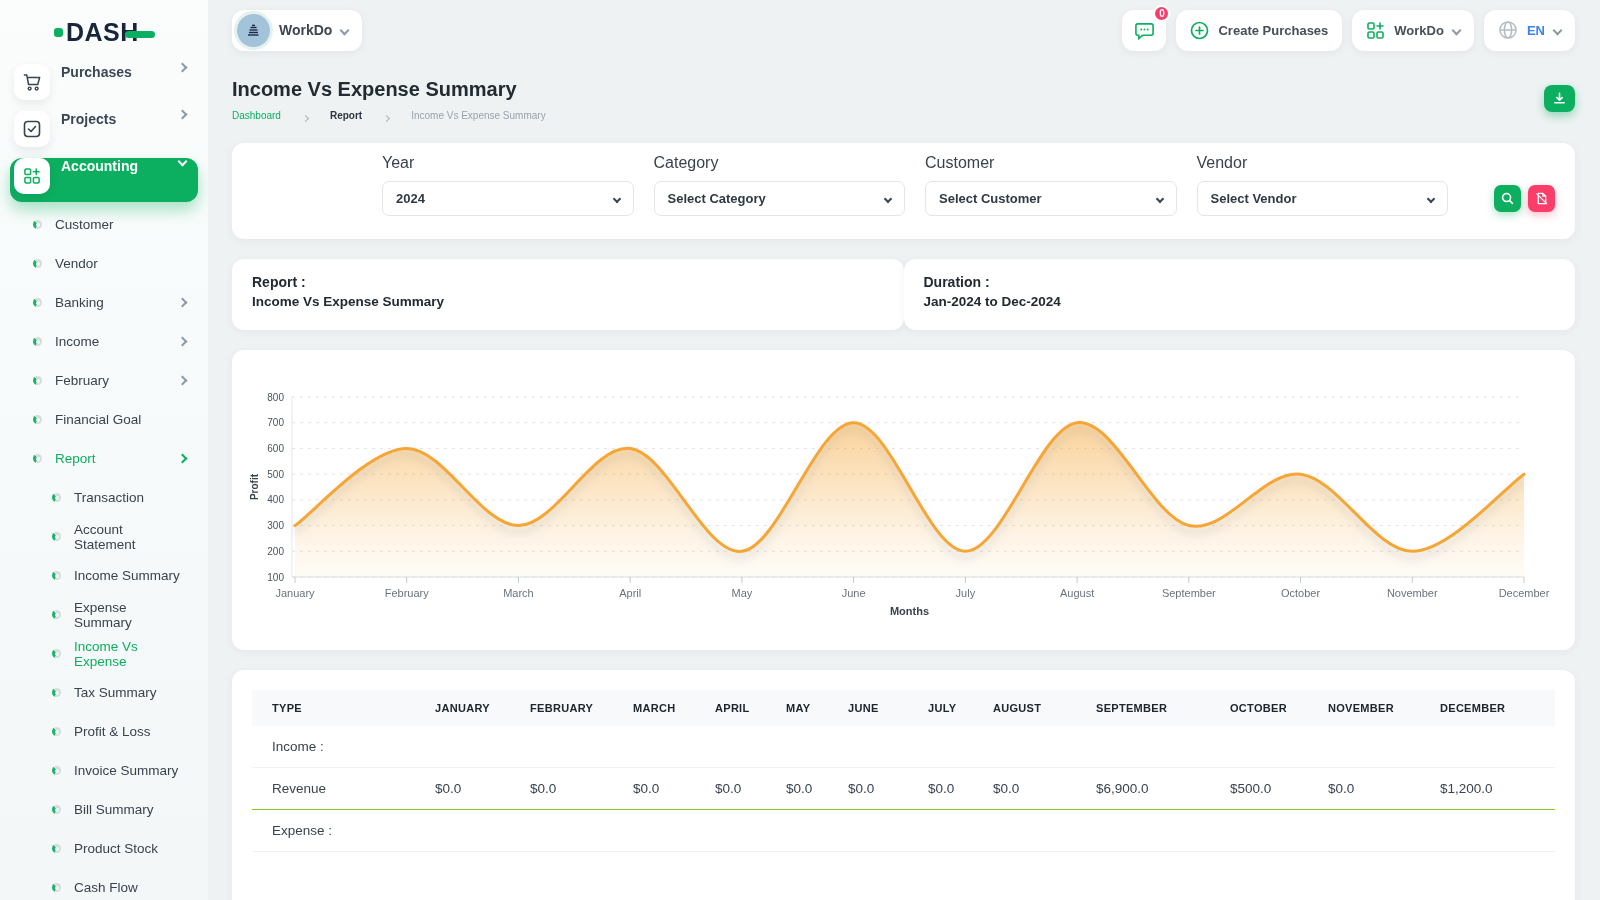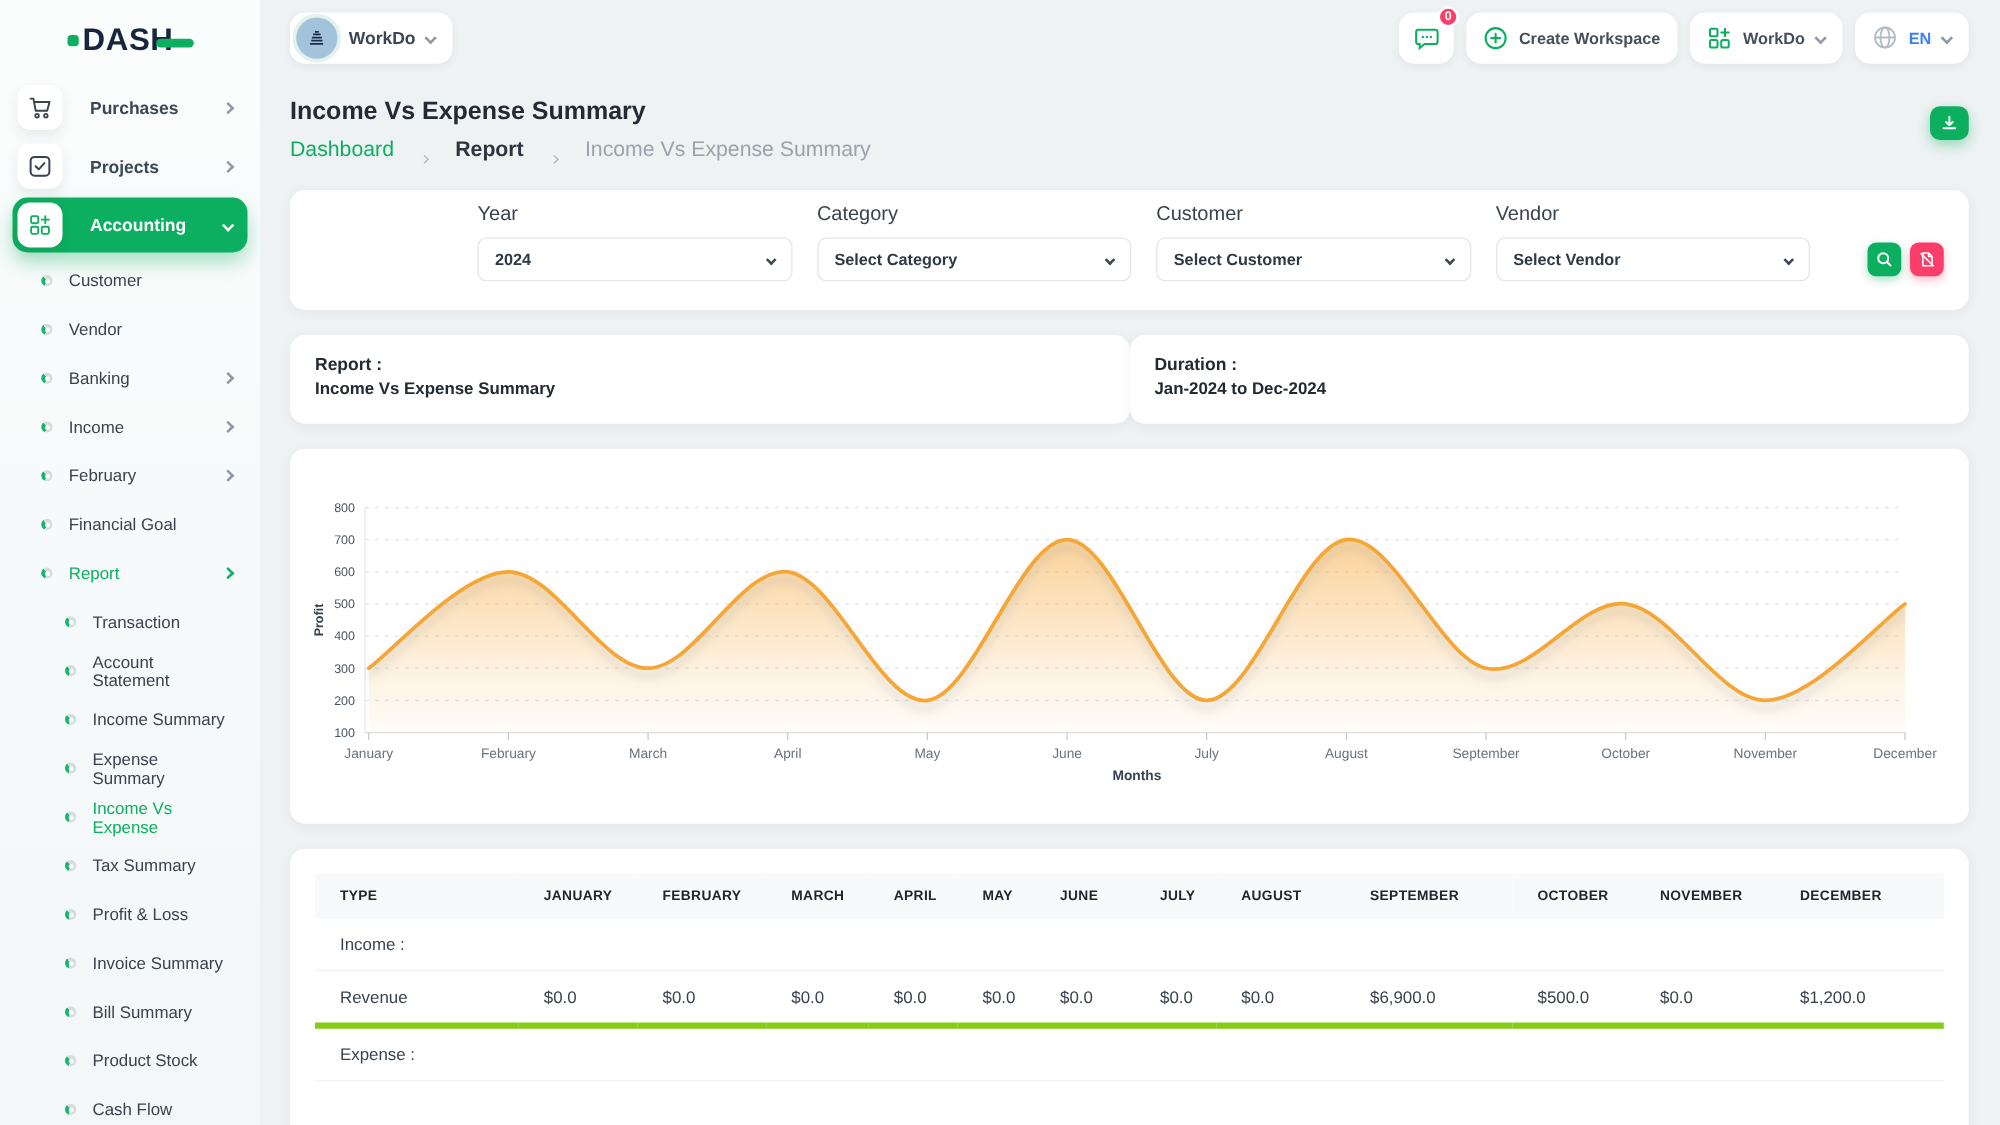--- a/index.html
+++ b/index.html
@@ -6,21 +6,21 @@
   body{width:1600px;height:900px;overflow:hidden;background:#eef2f3;font-family:"Liberation Sans",sans-serif;color:#39434e;position:relative}
   *{box-sizing:border-box}
 
   
   .sidebar{position:absolute;left:0;top:0;width:208px;height:900px;background:linear-gradient(180deg,#fbfdfd,#f3f7f7);overflow:hidden;z-index:5}
   .logo{display:flex;align-items:center;padding:18px 0 12px 54px;position:relative}
   .logo .dot{width:9px;height:9px;border-radius:3px;background:#0caf60;margin-right:3px}
   .logo .word{font-size:25px;font-weight:900;color:#17263c;letter-spacing:.5px}
   .logo .bar{width:30px;height:7px;border-radius:4px;background:#0caf60;margin-left:-14px;margin-top:4px}
   .nav{padding-top:2px}
-  .nav-root{display:flex;align-items:center;gap:22px;height:44px;margin:3px 10px;border-radius:12px;padding:0 12px 0 4px;cursor:pointer}
+  .nav-root{display:flex;align-items:flex-start;gap:11px;height:44px;margin:3px 10px;border-radius:12px;padding:0 12px 0 4px;cursor:pointer}
   .icon-box{width:36px;height:36px;border-radius:10px;background:#fff;display:flex;align-items:center;justify-content:center;box-shadow:0 4px 10px rgba(30,41,59,.09);flex:none}
   .nav-root .lbl{flex:1;font-size:14px;font-weight:700;color:#3a4754}
   .nav-root.active{background:#0caf60;box-shadow:0 8px 16px rgba(12,175,96,.35)}
   .nav-root.active .lbl{color:#fff}
   .chev{width:7px;height:7px;border-right:2px solid #8f99a3;border-bottom:2px solid #8f99a3;transform:rotate(-45deg);flex:none}
   .chev.down{transform:rotate(45deg)}
   .chev.white{border-color:#fff}
   .chev.green{border-color:#0caf60}
   .nav-sub{display:flex;align-items:center;gap:13px;height:39px;padding:0 22px 0 33px;cursor:pointer}
   .nav-sub.l2{padding-left:52px}
@@ -35,21 +35,21 @@
   .ws-pill{padding:0 14px 0 5px;font-size:14px;color:#3c4652}
   .avatar{width:33px;height:33px;border-radius:50%;background:#a3c3da;display:flex;align-items:center;justify-content:center;box-shadow:0 0 0 3px #e3f2ec}
   .topbar-right{display:flex;gap:10px;align-items:center}
   .chat-pill{width:44px;justify-content:center;position:relative;padding:0}
   .badge{position:absolute;top:-5px;right:-4px;min-width:17px;height:17px;border-radius:9px;background:#fb3d6a;color:#fff;font-size:10px;font-weight:700;display:flex;align-items:center;justify-content:center;border:2px solid #fff}
 
   
   .main{position:absolute;left:232px;top:58px;right:25px}
   .page-head{position:relative;margin-top:20px}
   .page-title{font-size:20px;font-weight:700;color:#222a32}
-  .breadcrumb{display:flex;align-items:flex-end;gap:22px;margin-top:9px;font-size:17px}
+  .breadcrumb{display:flex;align-items:flex-end;gap:22px;margin-top:9px;font-size:10px}
   .bc-link{color:#0caf60;cursor:pointer}
   .bc-mid{color:#2d3640;font-weight:600;cursor:pointer}
   .bc-cur{color:#9aa3ac}
   .bc-sep{width:5px;height:5px;border-right:1.5px solid #aab3bb;border-bottom:1.5px solid #aab3bb;transform:rotate(-45deg)}
   .dl-btn{position:absolute;right:0;top:7px;width:31px;height:27px;border-radius:8px;background:#0caf60;display:flex;align-items:center;justify-content:center;box-shadow:0 4px 10px rgba(12,175,96,.4);cursor:pointer}
 
   .card{background:#fff;border-radius:12px;box-shadow:0 2px 10px rgba(30,41,59,.05)}
 
   
   .filter-card{margin-top:22px;display:flex;align-items:flex-end;gap:20px;padding:17px 20px 23px 150px;height:96px}
@@ -69,21 +69,21 @@
   .info-value{font-size:13.5px;font-weight:700;color:#222a32;margin-top:4px}
 
   
   .chart-card{margin-top:20px;height:300px}
   .chart-card svg{display:block}
 
   
   .table-card{margin-top:20px;padding:20px;height:320px}
   table{width:100%;border-collapse:collapse;table-layout:fixed}
   thead th{background:#f8f9fb;font-size:11px;font-weight:700;color:#20262e;text-align:left;padding:12px 8px 12px 20px;letter-spacing:.3px;white-space:nowrap}
-  tbody td{font-size:13.5px;color:#39434e;padding:13px 8px 13px 20px;border-bottom:5px solid #84cc16;white-space:nowrap}
+  tbody td{font-size:13.5px;color:#39434e;padding:13px 8px 13px 20px;border-bottom:1px solid #84cc16;white-space:nowrap}
   tbody tr.section td{border-bottom:1px solid #f0f2f4}
 </style>
 </head>
 <body>
 
 <div class="sidebar">
   <div class="logo">
     <span class="dot"></span>
     <span class="word">DASH</span>
     <span class="bar"></span>
@@ -225,21 +225,21 @@
           <circle cx="11" cy="10" r="1" fill="#0caf60"></circle>
           <circle cx="14.4" cy="10" r="1" fill="#0caf60"></circle>
         </svg>
       <span class="badge">0</span>
     </div>
     <div class="pill">
       <svg width="19" height="19" viewBox="0 0 19 19" fill="none">
           <circle cx="9.5" cy="9.5" r="8" stroke="#0caf60" stroke-width="1.7"></circle>
           <path d="M9.5 6 v7 M6 9.5 h7" stroke="#0caf60" stroke-width="1.7" stroke-linecap="round"></path>
         </svg>
-      <span>Create Workspace</span>
+      <span>Create Purchases</span>
     </div>
     <div class="pill">
       <svg width="19" height="19" viewBox="0 0 19 19" fill="none">
           <rect x="2" y="2" width="6" height="6" rx="1.3" stroke="#0caf60" stroke-width="1.6"></rect>
           <rect x="2" y="11" width="6" height="6" rx="1.3" stroke="#0caf60" stroke-width="1.6"></rect>
           <rect x="11" y="11" width="6" height="6" rx="1.3" stroke="#0caf60" stroke-width="1.6"></rect>
           <path d="M14 2 v6 M11 5 h6" stroke="#0caf60" stroke-width="1.6" stroke-linecap="round"></path>
         </svg>
       <span>WorkDo</span>
       <span class="chev down"></span>

